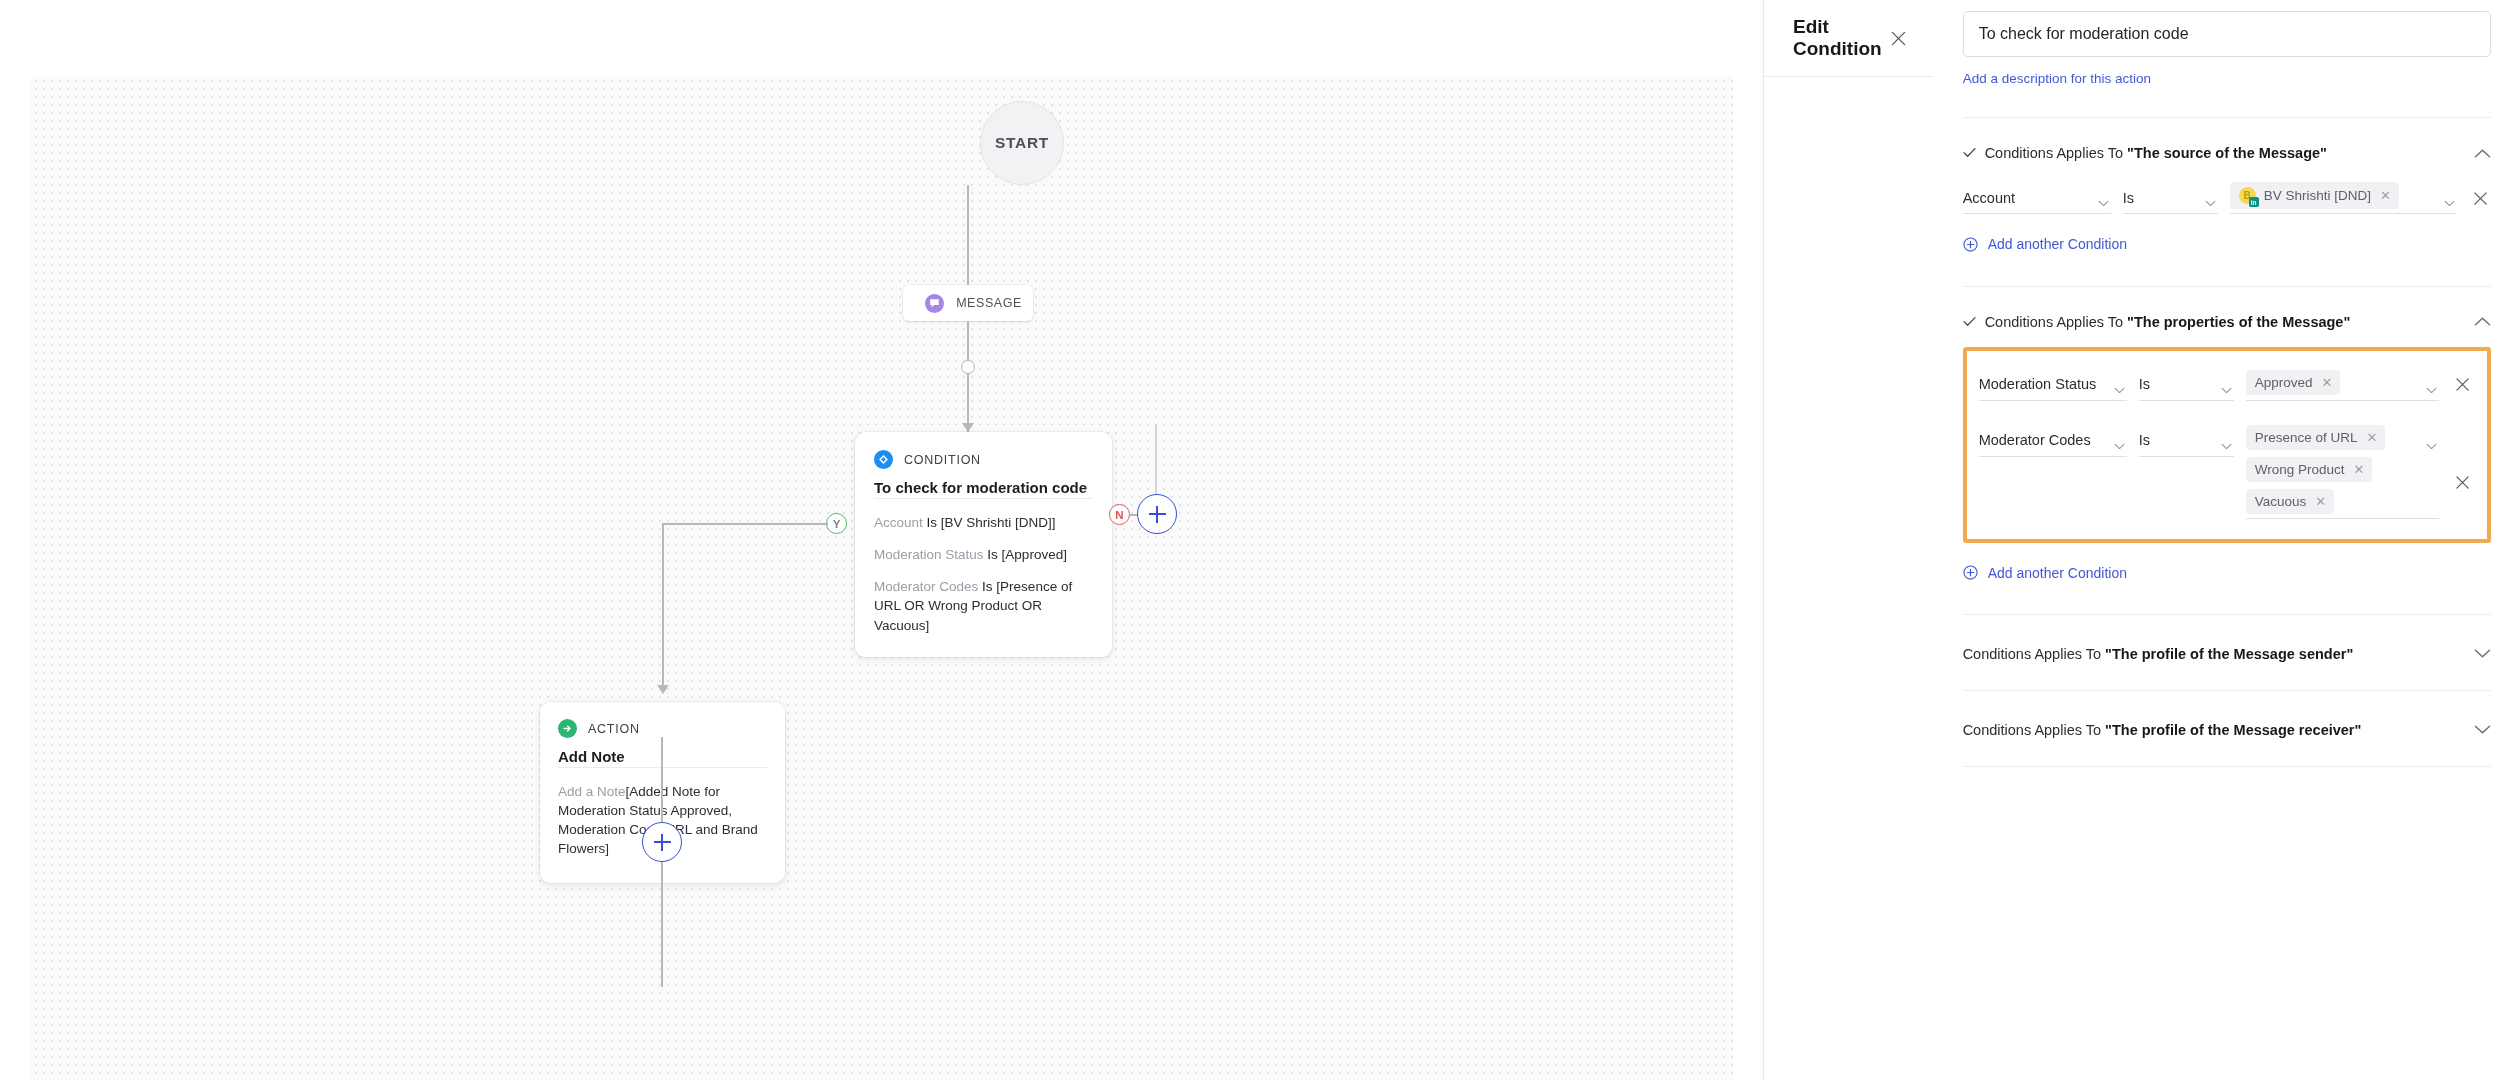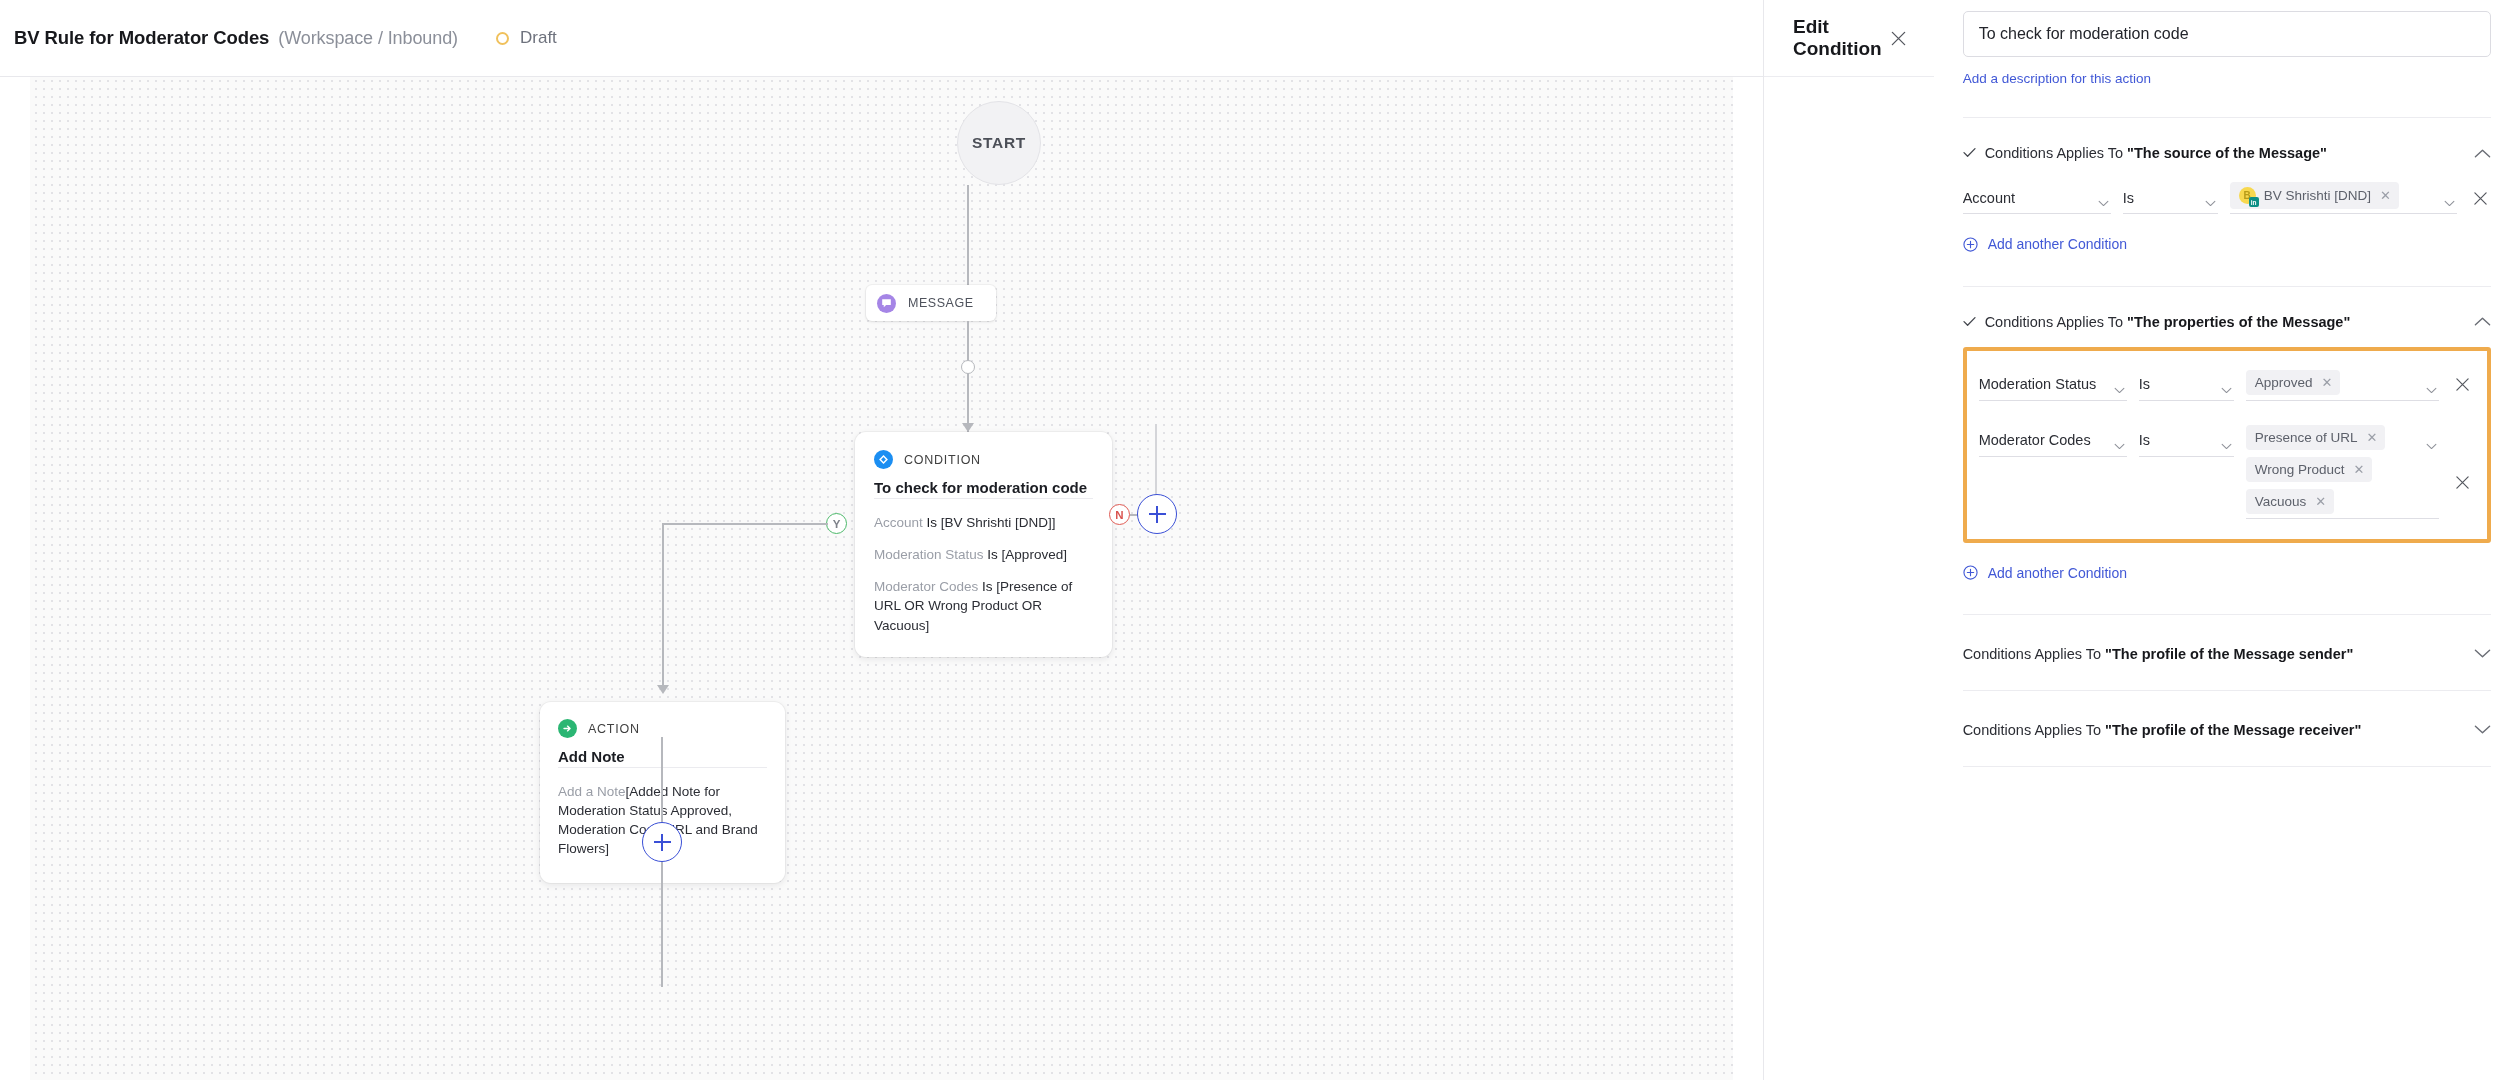--- a/index.html
+++ b/index.html
@@ -57,37 +57,37 @@
     position: absolute; top: 0; height: 1003px; width: 30px;
     background: #ffffff;
   }
   .gutter.l { left: 0; }
   .gutter.r { right: 0; }
 
   
   .node { position: absolute; }
 
   #start-node {
-    left: 957px; top: 24px; width: 84px; height: 84px;
+    left: 980px; top: 24px; width: 84px; height: 84px;
     border-radius: 50%;
     background: #f2f2f4;
     border: 1px solid #e3e3e7;
     display: flex; align-items: center; justify-content: center;
   }
   #start-label {
     font-size: 15.5px; font-weight: bold; color: #4c4f57;
     letter-spacing: 0.7px;
   }
 
   #message-pill {
-    left: 866px; top: 208px; width: 130px; height: 36px;
+    left: 903px; top: 208px; width: 130px; height: 36px;
     background: #ffffff;
     border-radius: 6px;
     box-shadow: 0 1px 3px rgba(20,22,30,0.10), 0 0 0 1px rgba(20,22,30,0.035);
-    display: flex; align-items: center; padding-left: 11px;
+    display: flex; align-items: center; padding-left: 11px; justify-content: center;
   }
   .msg-icon {
     width: 19px; height: 19px; border-radius: 50%;
     background: #a585e6;
     display: flex; align-items: center; justify-content: center;
     flex: 0 0 19px;
   }
   .msg-icon svg { display: block; }
   #message-label {
     font-size: 12.5px; color: #4e525c; letter-spacing: 0.55px;
@@ -303,28 +303,20 @@
   }
   .add-cond .plus-ic { width: 15px; height: 15px; margin-right: 10px; }
 </style>
 </head>
 <body>
 
 <div id="app">
 
   <div id="left">
 
-    <div id="topbar">
-      <span class="rule-title">BV Rule for Moderator Codes</span>
-      <span class="rule-scope">(Workspace / Inbound)</span>
-      <div class="status-wrap">
-        <span class="status-dot"></span>
-        <span class="status-text">Draft</span>
-      </div>
-    </div>
 
     <div id="canvas">
       <div class="gutter l"></div>
       <div class="gutter r"></div>
 
       <div class="node" id="start-node">
         <span id="start-label">START</span>
       </div>
 
       <div class="conn" style="left:967px; top:108px; width:1.6px; height:100px;"></div>

